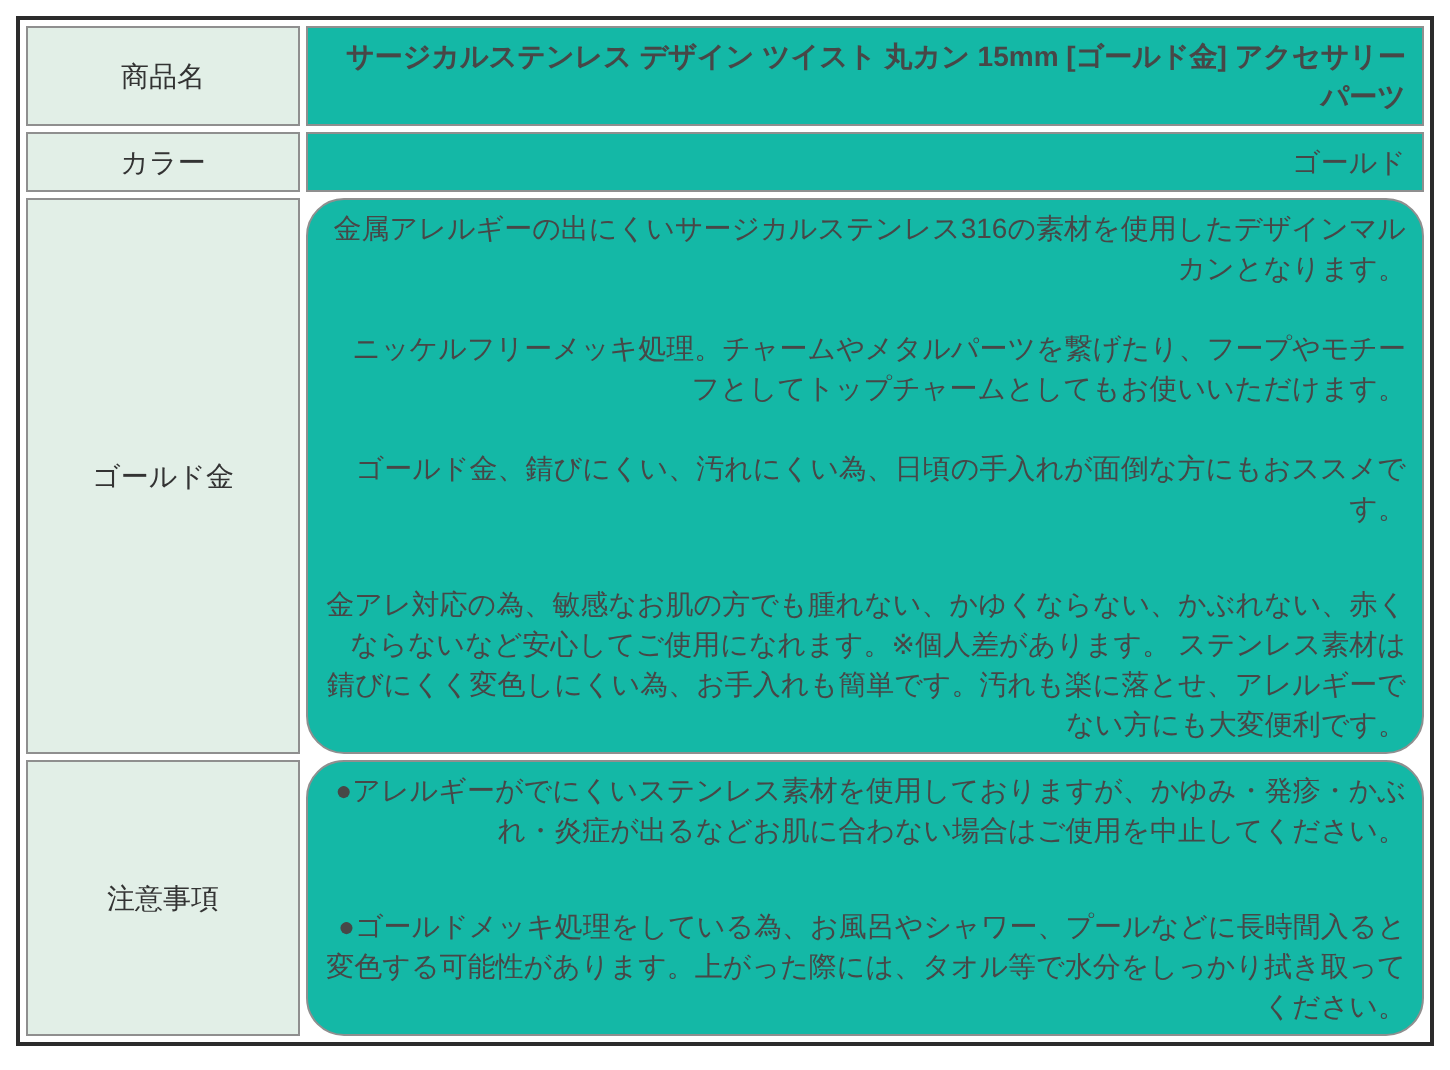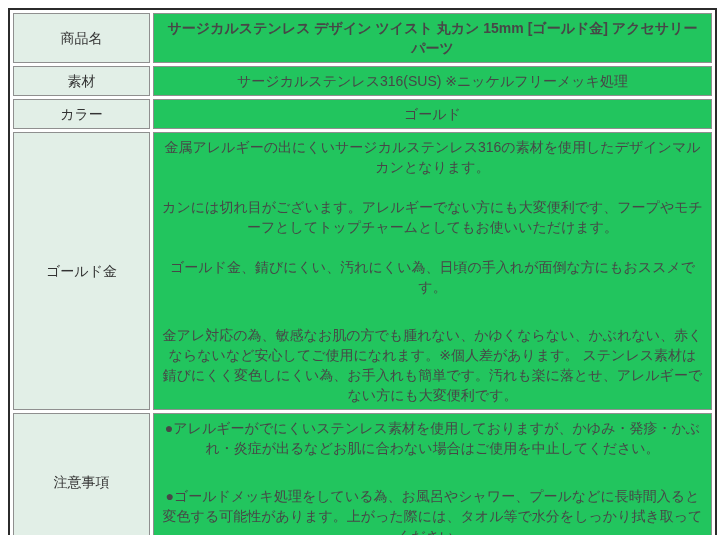--- a/index.html
+++ b/index.html
@@ -32,59 +32,55 @@
   th.spec-label {
     width: 137px;
     background: var(--label-bg);
     color: var(--label-text);
     font-weight: normal;
     text-align: center;
     vertical-align: middle;
     padding: 4px 2px;
   }
   td.spec-value {
-    background: #22c55e;
+    background: #14b8a6;
     color: var(--value-text);
-    text-align: center;
+    text-align: right;
     vertical-align: middle;
     padding: 4px 8px;
   }
   td.spec-value.strong { font-weight: bold; }
-  tr.row-tall td.spec-value { vertical-align: middle; }
+  tr.row-tall td.spec-value { vertical-align: middle; border-radius: 19px; }
   tr.row-desc td.spec-value { height: 228px; }
   tr.row-note td.spec-value { height: 104px; }
   td.spec-value p { margin: 0 0 20px 0; }
   td.spec-value p:last-child { margin-bottom: 0; margin-top: 28px; }
 </style>
 </head>
 <body>
 
 <table class="spec">
   <colgroup>
     <col style="width:137px">
     <col>
   </colgroup>
   <tbody>
     <tr>
       <th class="spec-label">商品名</th>
       <td class="spec-value strong">サージカルステンレス デザイン ツイスト 丸カン 15mm [ゴールド金] アクセサリーパーツ</td>
     </tr>
     <tr>
-      <th class="spec-label">素材</th>
-      <td class="spec-value">サージカルステンレス316(SUS) ※ニッケルフリーメッキ処理</td>
-    </tr>
-    <tr>
       <th class="spec-label">カラー</th>
       <td class="spec-value">ゴールド</td>
     </tr>
     <tr class="row-tall row-desc">
       <th class="spec-label">ゴールド金</th>
       <td class="spec-value">
         <p>金属アレルギーの出にくいサージカルステンレス316の素材を使用したデザインマルカンとなります。</p>
-        <p>カンには切れ目がございます。アレルギーでない方にも大変便利です、フープやモチーフとしてトップチャームとしてもお使いいただけます。</p>
+        <p>ニッケルフリーメッキ処理。チャームやメタルパーツを繋げたり、フープやモチーフとしてトップチャームとしてもお使いいただけます。</p>
         <p>ゴールド金、錆びにくい、汚れにくい為、日頃の手入れが面倒な方にもおススメです。</p>
         <p>金アレ対応の為、敏感なお肌の方でも腫れない、かゆくならない、かぶれない、赤くならないなど安心してご使用になれます。※個人差があります。 ステンレス素材は錆びにくく変色しにくい為、お手入れも簡単です。汚れも楽に落とせ、アレルギーでない方にも大変便利です。</p>
       </td>
     </tr>
     <tr class="row-tall row-note">
       <th class="spec-label">注意事項</th>
       <td class="spec-value">
         <p>●アレルギーがでにくいステンレス素材を使用しておりますが、かゆみ・発疹・かぶれ・炎症が出るなどお肌に合わない場合はご使用を中止してください。</p>
         <p>●ゴールドメッキ処理をしている為、お風呂やシャワー、プールなどに長時間入ると変色する可能性があります。上がった際には、タオル等で水分をしっかり拭き取ってください。</p>
       </td>

